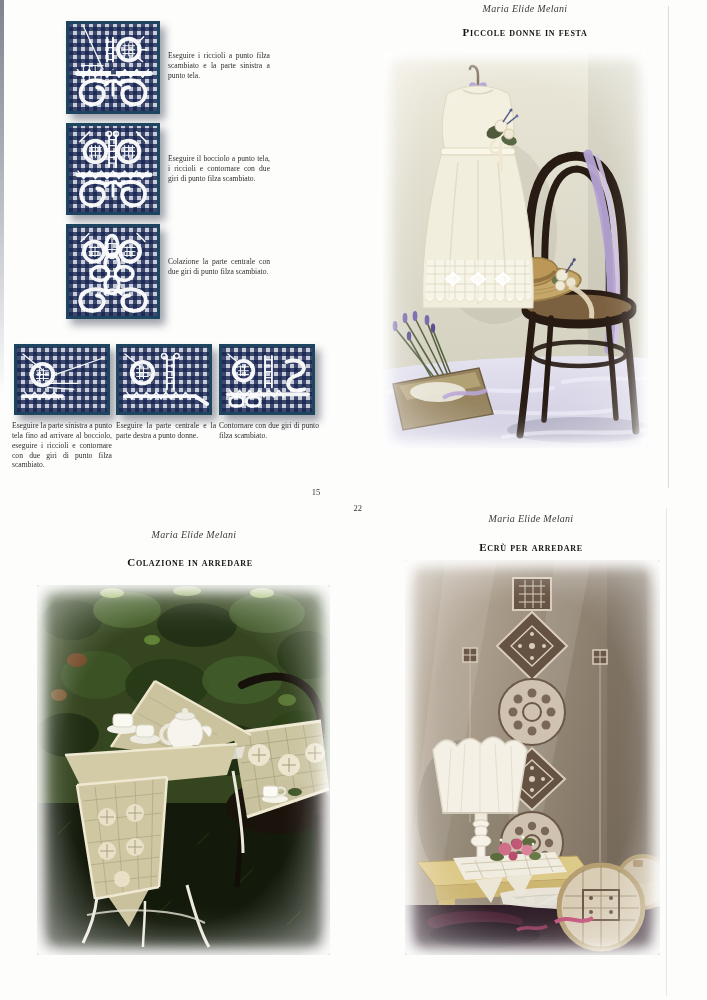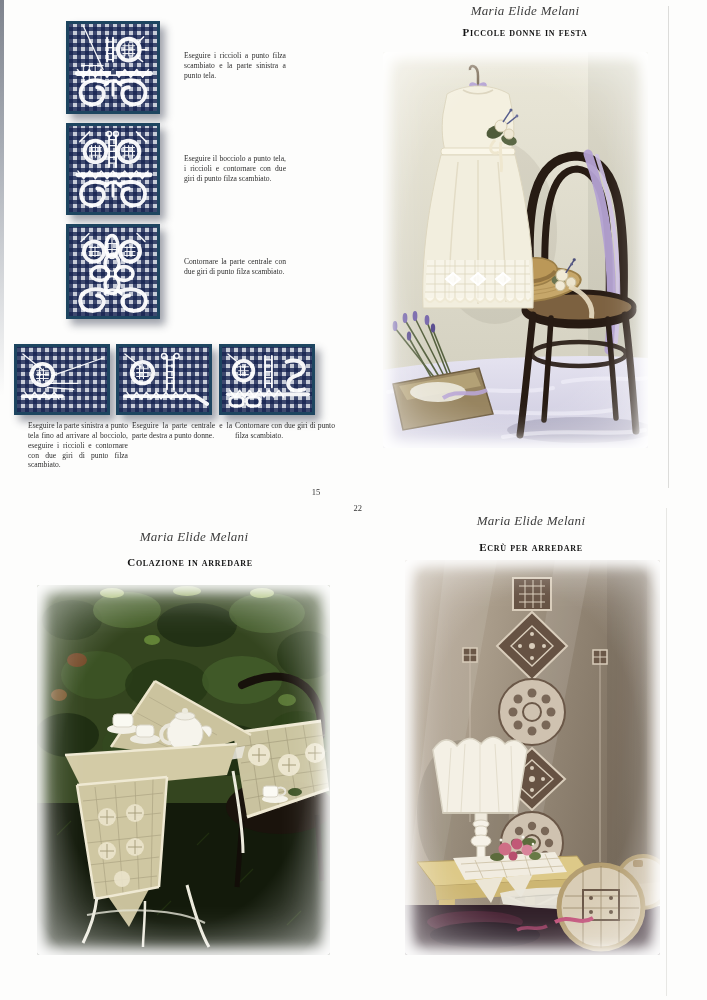--- a/index.html
+++ b/index.html
@@ -14,22 +14,22 @@
   
   .gingham{box-sizing:border-box;border:3px solid #1d4560;
     background:
       repeating-linear-gradient(0deg, rgba(21,34,80,0.78) 0 4px, rgba(21,34,80,0) 4px 8px),
       repeating-linear-gradient(90deg, rgba(21,34,80,0.78) 0 4px, rgba(21,34,80,0) 4px 8px),
       #c7ccd8;
     box-shadow:5px 6px 8px rgba(45,50,72,0.45);}
   .gingham svg{position:absolute;left:0;top:0;width:100%;height:100%;}
   .lace{stroke:#ffffff;fill:none;stroke-linecap:round;stroke-linejoin:round;opacity:0.95;}
   
-  .caption{font-size:7.6px;line-height:1.3;text-align:justify;color:#2e2e2e;padding-left:16px;}
-  .author{font-size:13px;font-style:italic;letter-spacing:0.3px;color:#3c3c3c;text-align:center;}
+  .caption{font-size:7.6px;line-height:1.3;text-align:justify;color:#2e2e2e;}
+  .author{font-size:10px;font-style:italic;letter-spacing:0.3px;color:#3c3c3c;text-align:center;}
   .title{font-size:11px;font-weight:bold;font-variant:small-caps;letter-spacing:0.7px;
          color:#141414;text-align:center;}
   .pagenum{font-size:8.5px;color:#333;text-align:center;width:22px;margin-top:32px;}
   
   .photo{overflow:hidden;border-radius:3px;background:#e8e6da;}
   .photo svg{position:absolute;left:0;top:0;width:100%;height:100%;display:block;}
   .vig{position:absolute;left:0;top:0;right:0;bottom:0;pointer-events:none;
        box-shadow:inset 0 0 12px 7px rgba(255,255,255,0.9), inset 0 0 34px 16px rgba(255,255,255,0.30);}
 </style>
 </head>
@@ -95,21 +95,21 @@
         <ellipse class="lace" cx="55" cy="46" rx="9" ry="7" stroke-width="3.5" fill="rgba(255,255,255,0.25)"></ellipse>
         <rect x="41" y="44" width="4" height="4" fill="#1c2b55" opacity="0.85" stroke="none"></rect>
         <path class="lace" d="M38,64 C20,58 8,66 12,77 C15,85 30,86 34,77 C36,72 33,68 28,68" stroke-width="4"></path>
         <path class="lace" d="M50,64 C68,58 80,66 76,77 C73,85 58,86 54,77 C52,72 55,68 60,68" stroke-width="4"></path>
         <path class="lace" d="M36,66 C40,61 48,61 52,66" stroke-width="3"></path>
       </svg>
     </div>
 
     <div class="abs caption" style="left:168px;top:51px;width:102px;">Eseguire i riccioli a punto filza scambiato e la parte sinistra a punto tela.</div>
     <div class="abs caption" style="left:168px;top:154px;width:102px;">Eseguire il bocciolo a punto tela, i riccioli e contornare con due giri di punto filza scambiato.</div>
-    <div class="abs caption" style="left:168px;top:257px;width:102px;">Contornare la parte centrale con due giri di punto filza scambiato.</div>
+    <div class="abs caption" style="left:168px;top:257px;width:102px;">Colazione la parte centrale con due giri di punto filza scambiato.</div>
 
     <div class="abs gingham" style="left:14px;top:344px;width:96px;height:71px;">
       <svg viewBox="0 0 92 64">
         <path class="lace" d="M6,6 L26,22" stroke-width="1.4"></path>
         <circle class="lace" cx="26" cy="27" r="11" stroke-width="4"></circle>
         <path class="lace" d="M20,23 h12 M20,27 h12 M20,31 h12 M23,21 v12 M27,21 v12" stroke-width="1.1"></path>
         <path class="lace" d="M36,28 L88,10 M31,36 L62,36 M31,40 L58,42" stroke-width="1.3"></path>
         <path class="lace" d="M6,49 h40" stroke-width="4"></path>
         <path class="lace" d="M8,45 L13,52 L18,45 L23,52 L28,45 L33,52 L38,45 L43,52" stroke-width="1.4"></path>
       </svg>

